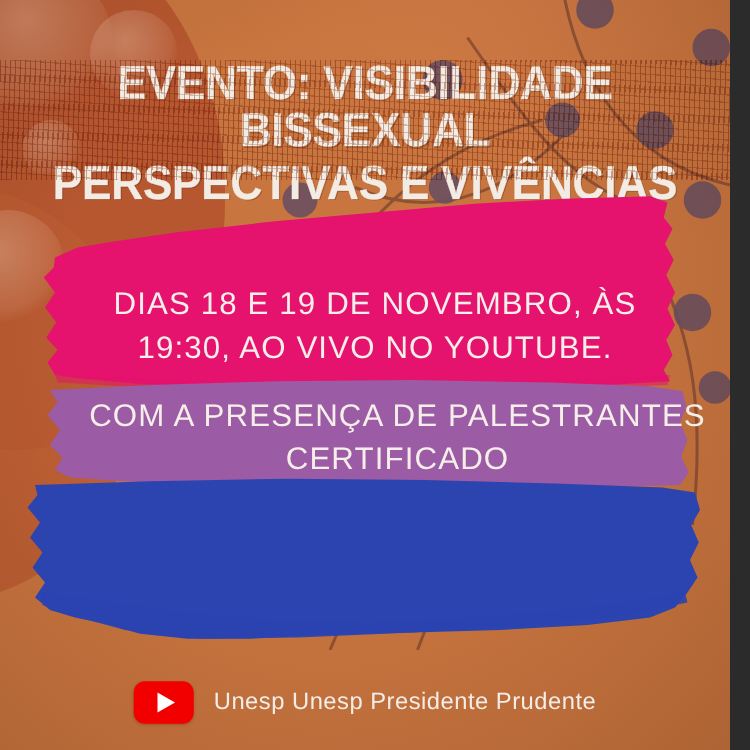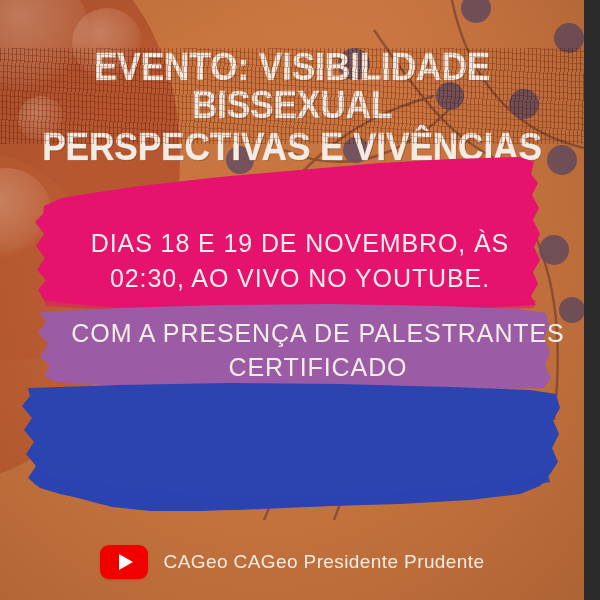--- a/index.html
+++ b/index.html
@@ -213,21 +213,21 @@
   <div class="band" id="band-pink">
     <svg class="band-shape" viewBox="0 0 600 165" preserveAspectRatio="none">
       <path fill="#e5126e" d="M44 56 L62 48 L86 44 L140 36 L220 27 L300 20 L380 13 L452 9 L520 7 L534 12 L531 24 L538 33
                L532 45 L539 58 L533 70 L540 84 L534 97 L540 110 L533 122 L538 134 L531 146 L536 155
                L470 159 L400 162 L320 163 L240 162 L170 160 L110 157 L66 153 L44 150
                L38 140 L46 130 L37 120 L45 108 L36 96 L44 84 L35 72 L43 64 Z"></path>
       <path fill="#e5126e" opacity=".55" d="M44 150 L110 153 L200 156 L300 157 L400 155 L500 152 L536 150 L534 158 L440 162 L320 164 L200 163 L100 159 L46 156 Z"></path>
     </svg>
     <div class="band-text">
       <span class="tline">DIAS 18 E 19 DE NOVEMBRO, ÀS</span>
-      <span class="tline">02:30, AO VIVO NO YOUTUBE.</span>
+      <span class="tline">19:30, AO VIVO NO YOUTUBE.</span>
     </div>
   </div>
 
   <div class="band" id="band-purple">
     <svg class="band-shape" viewBox="0 0 600 92" preserveAspectRatio="none">
       <path fill="#9b5ba5" d="M40 12 L120 8 L220 5 L330 4 L440 6 L520 9 L546 13 L549 26 L544 38 L550 52 L545 65 L551 78 L544 88
                L460 90 L360 91 L260 90 L170 88 L100 85 L56 82 L44 76 L50 66 L40 56 L48 44 L38 32 L46 22 Z"></path>
     </svg>
     <div class="band-text">
       <span class="tline">COM A PRESENÇA DE PALESTRANTES</span>
@@ -243,16 +243,16 @@
       <path fill="#2b44b0" opacity=".9" d="M34 96 L90 104 L150 112 L220 118 L300 120 L380 116 L450 110 L510 102 L548 96 L550 104 L500 114 L420 122 L330 128 L240 132 L160 133 L100 126 L56 114 L34 106 Z"></path>
     </svg>
     <div class="band-text">
     </div>
   </div>
 
   <div id="footer">
     <div id="yt-icon">
       <div class="tri"></div>
     </div>
-    <div id="channel-name">CAGeo CAGeo Presidente Prudente</div>
+    <div id="channel-name">Unesp Unesp Presidente Prudente</div>
   </div>
 
 </div>
 
 </body></html>

